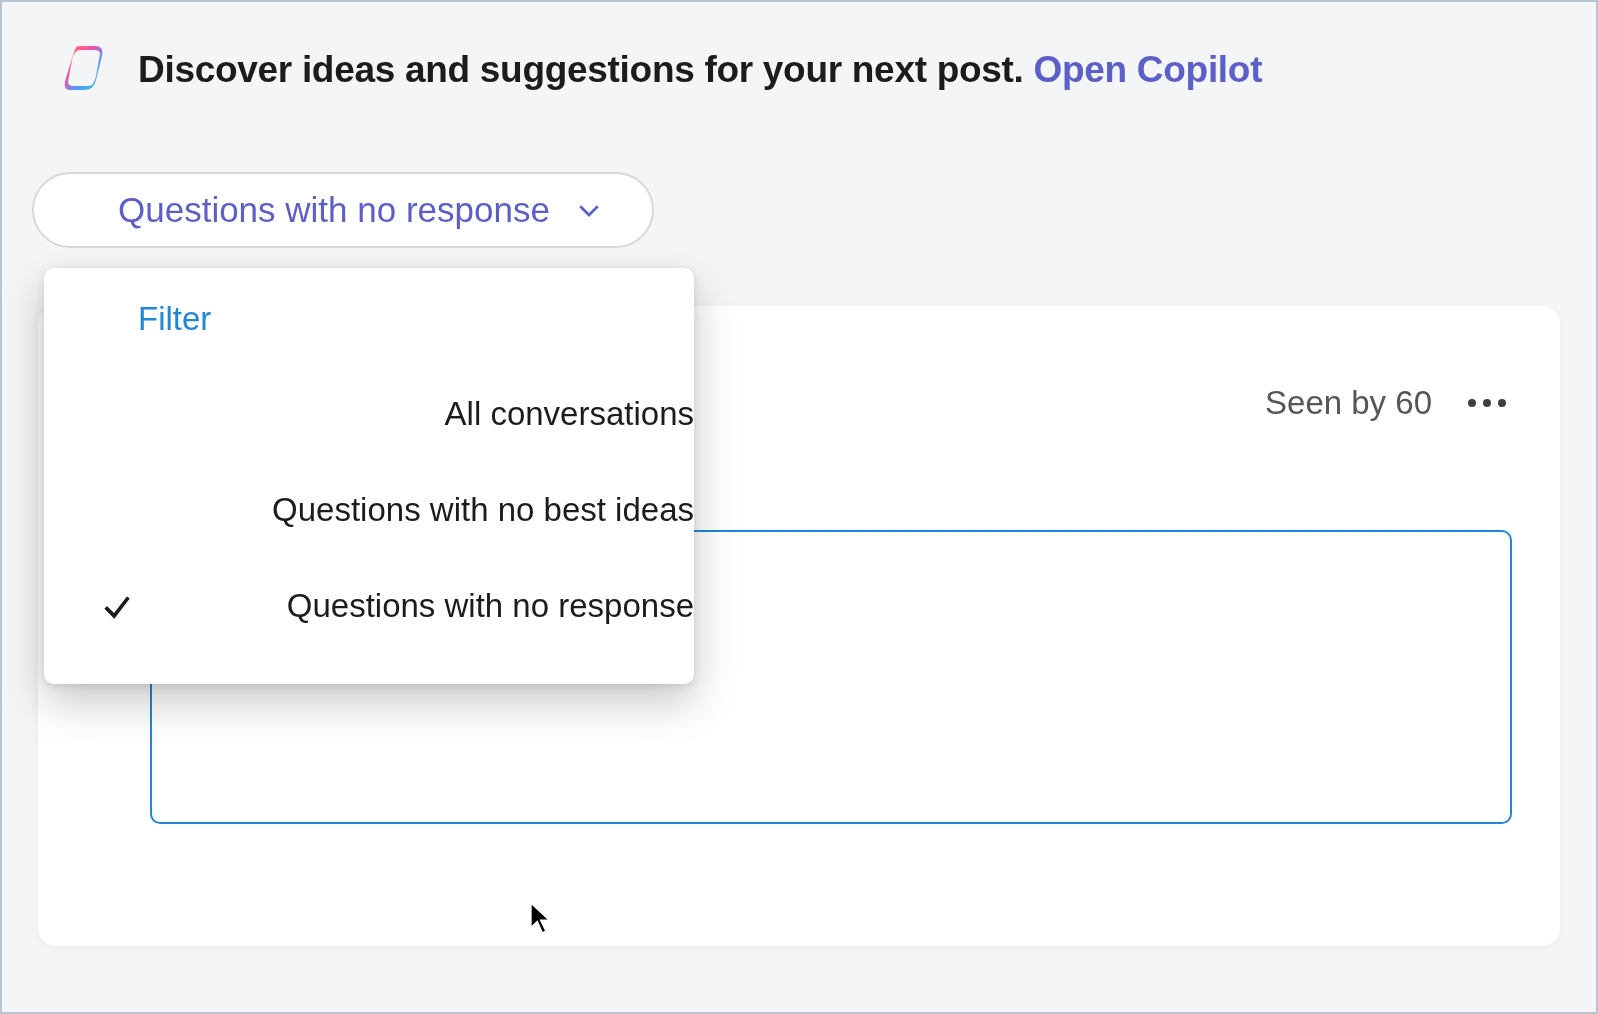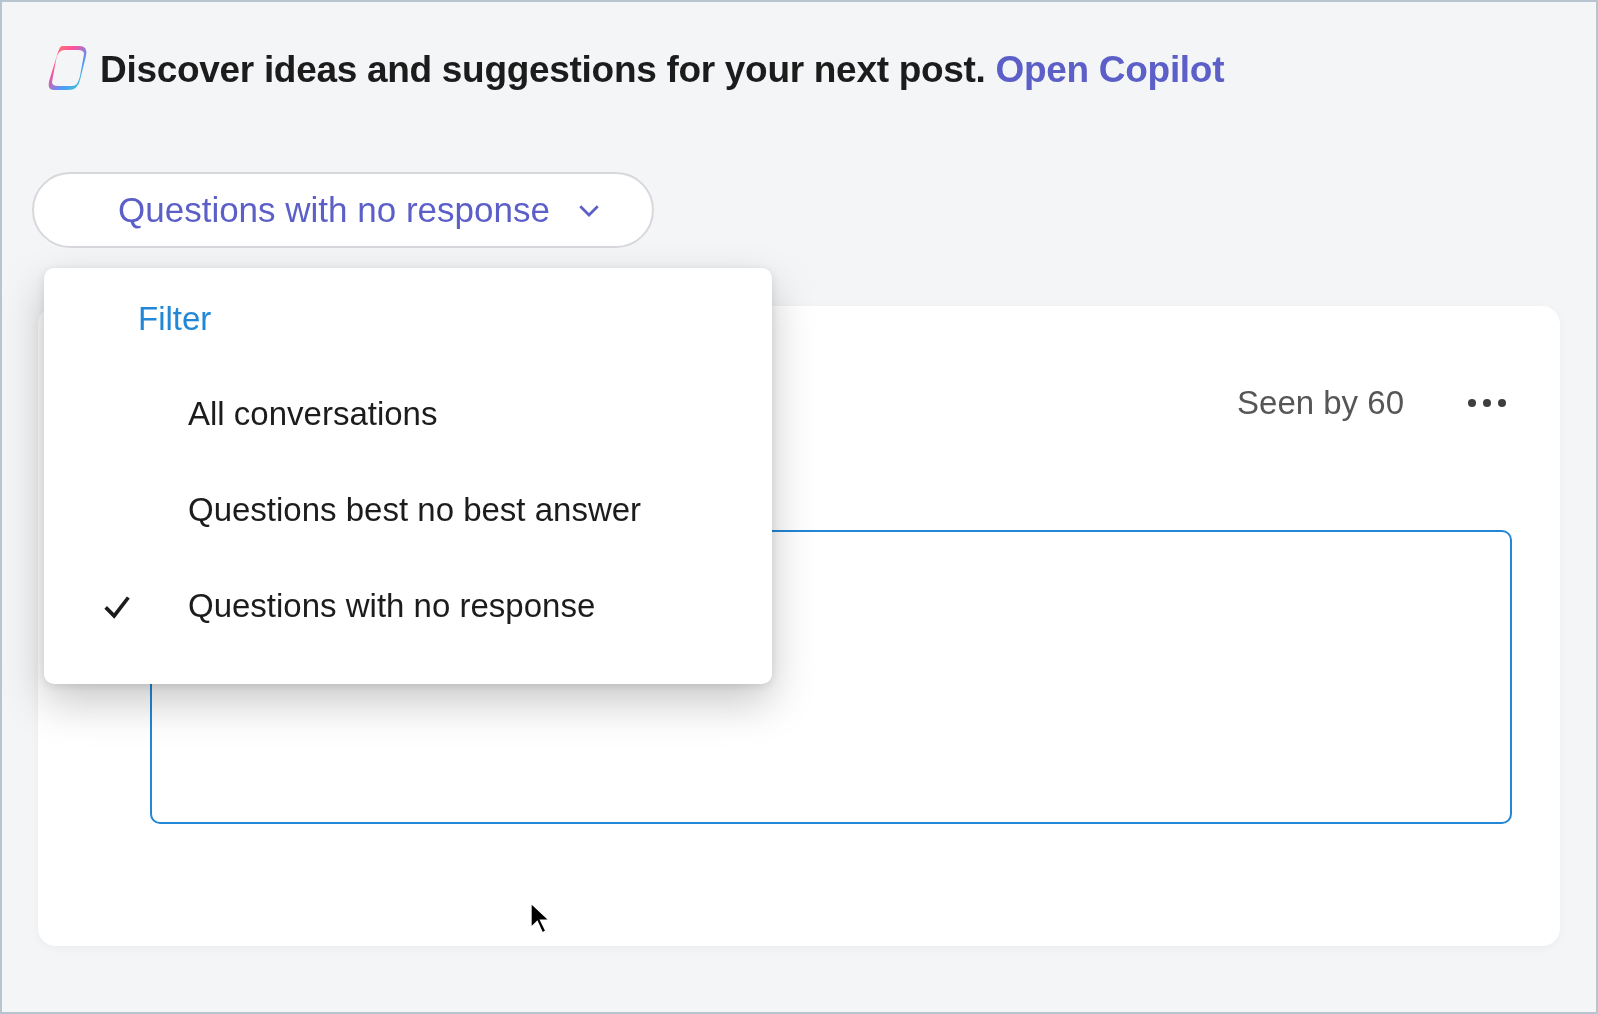--- a/index.html
+++ b/index.html
@@ -8,21 +8,22 @@
       background: #f3f5f7;
       width: 1598px;
       height: 1014px;
       overflow: hidden;
       position: relative;
       border: 2px solid #b8c5d0;
     }
     .banner {
       display: flex;
       align-items: center;
-      padding: 40px 42px 20px 42px;
+      gap: 22px;
+      padding: 40px 42px 20px 58px;
     }
     .copilot-logo {
       width: 56px;
       height: 56px;
       flex-shrink: 0;
     }
     .banner-text {
       font-size: 37px;
       font-weight: 600;
       color: #1c1c1c;
@@ -60,21 +61,21 @@
       width: 30px;
       height: 30px;
       stroke: currentColor;
       stroke-width: 2.2;
       fill: none;
     }
     .dropdown-menu {
       position: absolute;
       top: 266px;
       left: 42px;
-      width: 728px;
+      width: 650px;
       background: #fff;
       border-radius: 10px;
       box-shadow: 0 18px 44px rgba(0,0,0,0.22), 0 2px 8px rgba(0,0,0,0.1);
       padding: 26px 0 30px 0;
       z-index: 50;
     }
     .dropdown-header {
       color: #2187d6;
       font-size: 33px;
       font-weight: 400;
@@ -98,39 +99,40 @@
     }
     .dropdown-item .check-icon {
       width: 34px;
       height: 34px;
       stroke: #1c1c1c;
       stroke-width: 2.6;
       fill: none;
     }
     .dropdown-item .item-label {
       flex: 1;
+      text-align: right;
     }
     .post-card {
       position: absolute;
       top: 304px;
       left: 36px;
       right: 36px;
       height: 640px;
       background: #fff;
       border-radius: 18px;
       box-shadow: 0 2px 10px rgba(0,0,0,0.04);
       z-index: 10;
     }
     .post-header {
       position: absolute;
       top: 78px;
       right: 48px;
       display: flex;
       align-items: center;
-      gap: 58px;
+      gap: 30px;
     }
     .seen-text {
       font-size: 33px;
       color: #565656;
     }
     .more-button {
       display: flex;
       gap: 7px;
       cursor: pointer;
       padding: 6px;
@@ -205,21 +207,21 @@
 
 <div class="dropdown-menu">
   <div class="dropdown-header">Filter</div>
 
   <div class="dropdown-item">
     <span class="check-slot"></span>
     <span class="item-label">All conversations</span>
   </div>
   <div class="dropdown-item">
     <span class="check-slot"></span>
-    <span class="item-label">Questions best no best answer</span>
+    <span class="item-label">Questions with no best ideas</span>
   </div>
   <div class="dropdown-item">
     <span class="check-slot">
       <svg class="check-icon" viewBox="0 0 24 24">
           <polyline points="4 13 10 19 20 6"></polyline>
         </svg>
     </span>
     <span class="item-label">Questions with no response</span>
   </div>
 </div>

